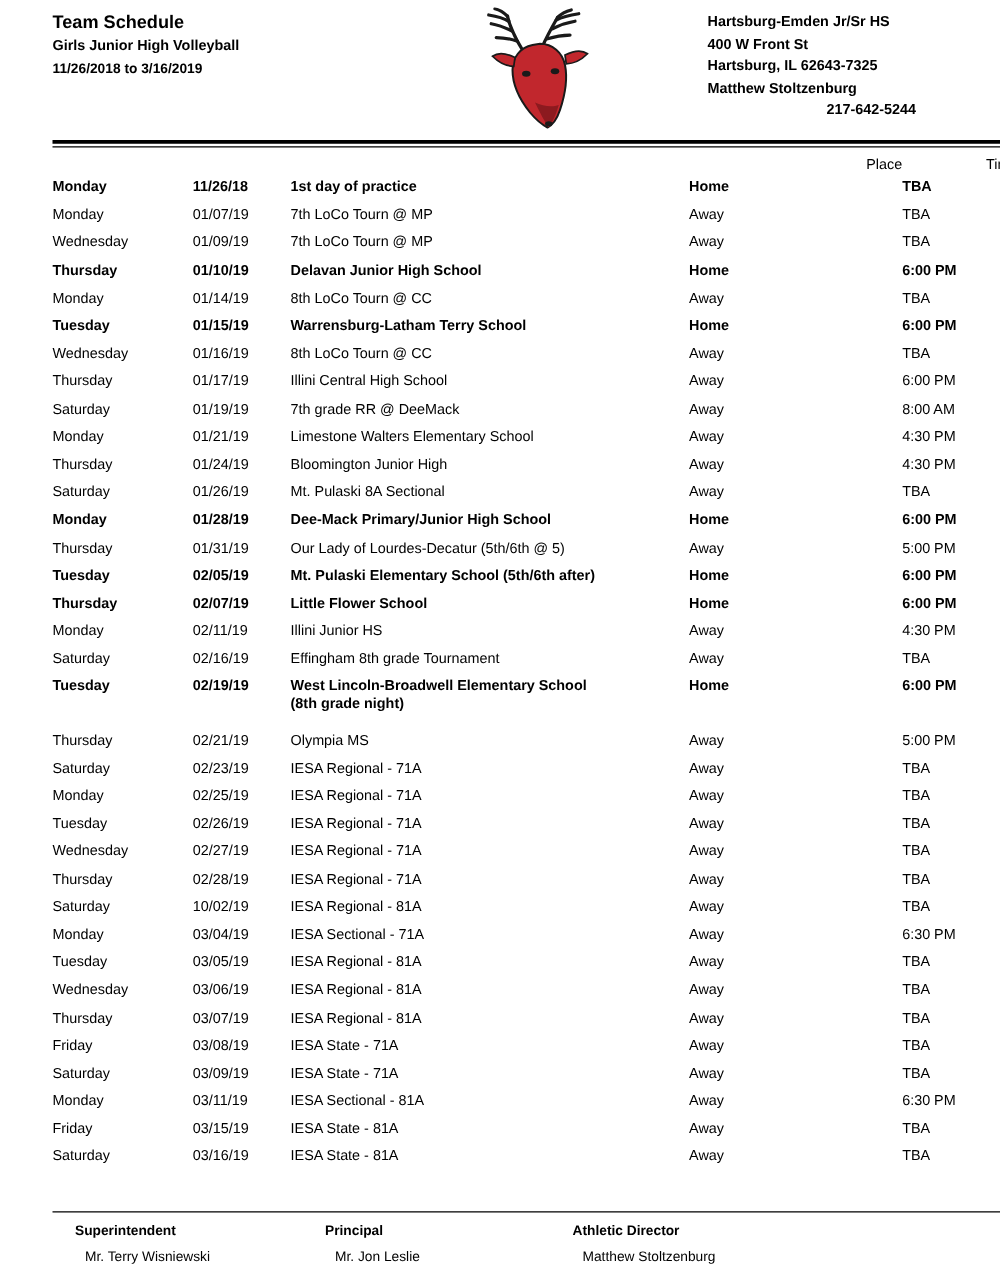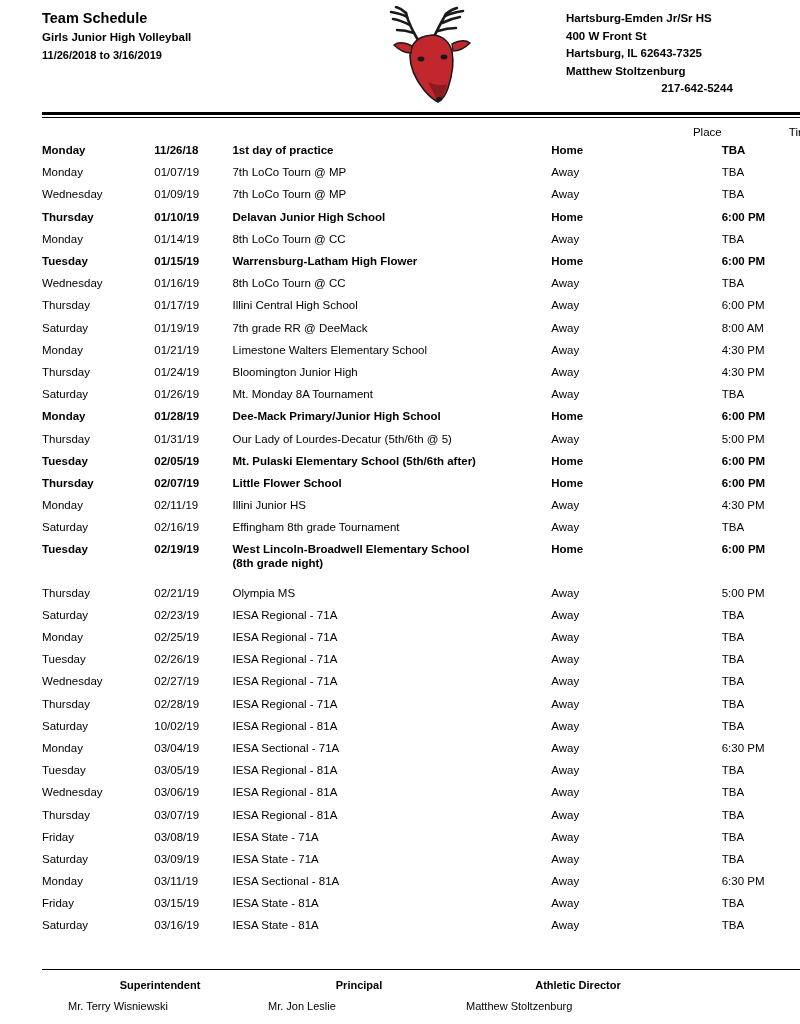--- a/index.html
+++ b/index.html
@@ -136,21 +136,20 @@
     margin-top: 9px;
   }
   .f-col { }
   .f-col.a { width: 218px; padding-left: 18px; }
   .f-col.b { width: 198px; }
   .f-col.c { width: 240px; }
   .f-role {
     font-size: 11px;
     font-weight: bold;
     margin-bottom: 9px;
-    text-align: center;
   }
   .f-name {
     font-size: 11px;
     padding-left: 8px;
   }
 
   
   .logo-svg { display: block; }
 </style>
 </head>
@@ -259,21 +258,21 @@
         <tr>
           <td class="pad-day">Monday</td>
           <td>01/14/19</td>
           <td><span>8th LoCo Tourn @ CC</span></td>
           <td>Away</td>
           <td class="time">TBA</td>
         </tr>
         <tr class="bold">
           <td class="pad-day">Tuesday</td>
           <td>01/15/19</td>
-          <td><span>Warrensburg-Latham High Flower</span></td>
+          <td><span>Warrensburg-Latham Terry School</span></td>
           <td>Home</td>
           <td class="time">6:00 PM</td>
         </tr>
         <tr>
           <td class="pad-day">Wednesday</td>
           <td>01/16/19</td>
           <td><span>8th LoCo Tourn @ CC</span></td>
           <td>Away</td>
           <td class="time">TBA</td>
         </tr>
@@ -301,21 +300,21 @@
         <tr>
           <td class="pad-day">Thursday</td>
           <td>01/24/19</td>
           <td><span>Bloomington Junior High</span></td>
           <td>Away</td>
           <td class="time">4:30 PM</td>
         </tr>
         <tr>
           <td class="pad-day">Saturday</td>
           <td>01/26/19</td>
-          <td><span>Mt. Monday 8A Tournament</span></td>
+          <td><span>Mt. Pulaski 8A Sectional</span></td>
           <td>Away</td>
           <td class="time">TBA</td>
         </tr>
         <tr class="bold">
           <td class="pad-day">Monday</td>
           <td>01/28/19</td>
           <td><span>Dee-Mack Primary/Junior High School</span></td>
           <td>Home</td>
           <td class="time">6:00 PM</td>
         </tr>

